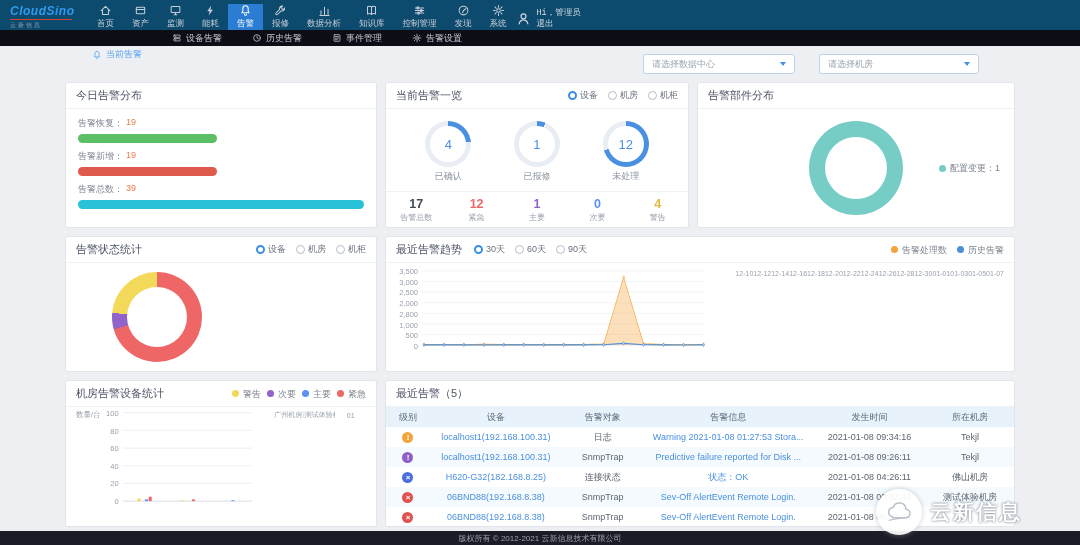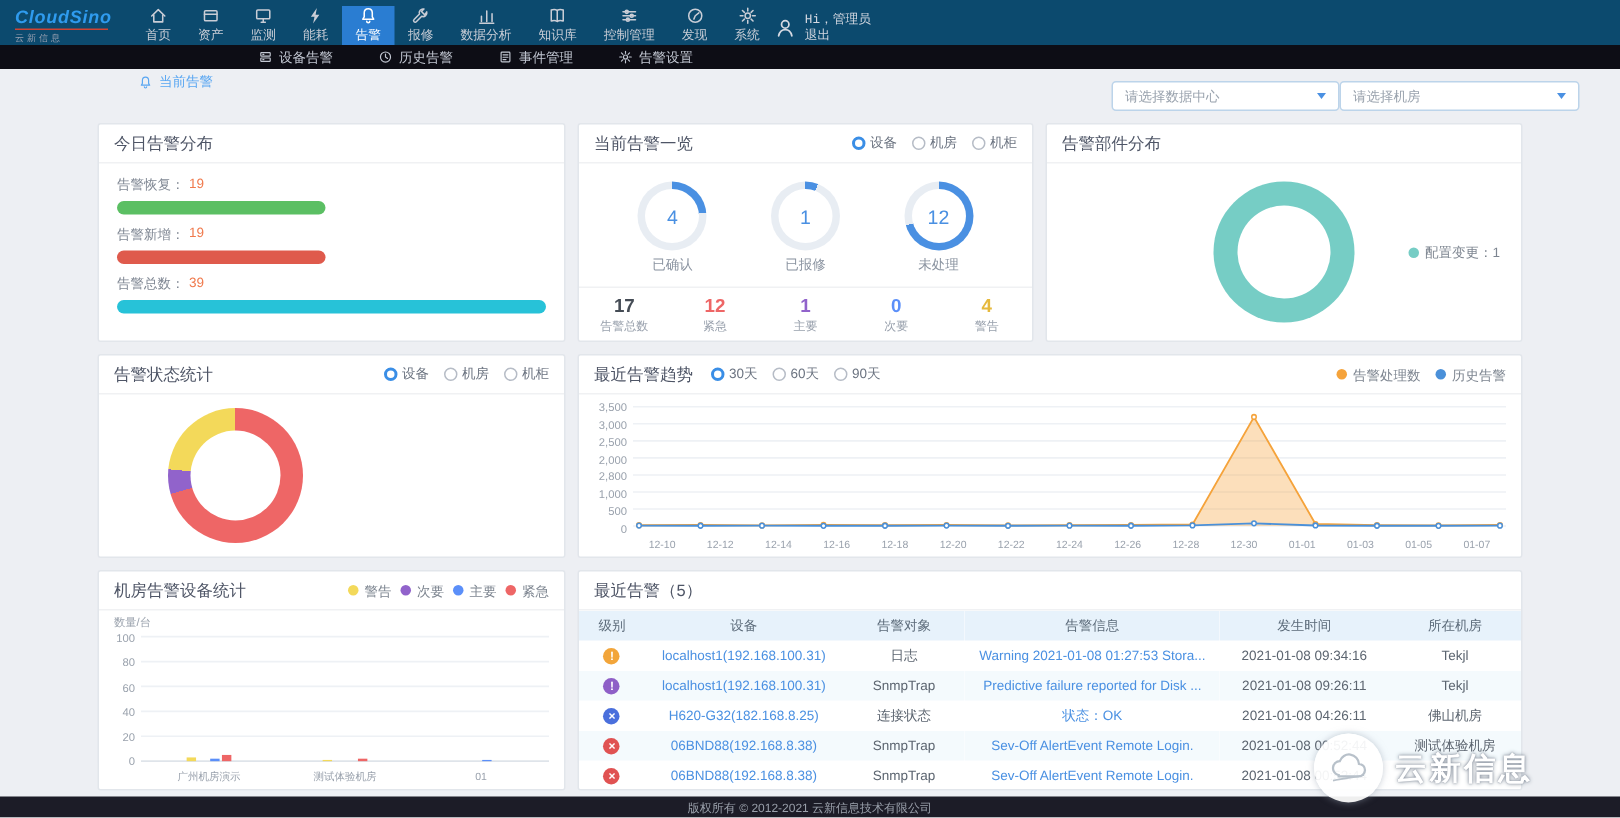--- a/index.html
+++ b/index.html
@@ -26,21 +26,21 @@
   .userbox { display:flex; align-items:center; gap:6px; padding-right:12px; }
   .uic svg { width:15px; height:15px; color:#d5d9e2; display:block; }
   .usertext { font-size:8.5px; line-height:1.3; color:#d5d9e2; white-space:nowrap; text-align:left;font-family:Liberation Mono, monospace; }
   .usertext .logout { cursor:pointer; }
   
   .subnav { height:16px; background:#0d0d15; display:flex; align-items:center; gap:30px; padding-left:92px; }
   .subitem { display:flex; align-items:center; gap:4px; font-size:9px; color:#c2c7d2; cursor:pointer; }
   .subitem.active { color:#58a6f2;margin-top:33px; }
   .subicon, .subicon svg { width:10px; height:10px; display:block; }
   
-  .filters { display:flex; justify-content:flex-end; gap:0; margin:8px 27px 0; }
+  .filters { display:flex; justify-content:flex-end; gap:24px; margin:8px 101px 0; }
   .select { width:152px; height:20px; background:#fff; border:1px solid #bcd4ea; border-radius:3px; display:flex; align-items:center; padding:0 8px; font-size:9px; color:#9aa3ae; cursor:pointer; }
   .caret { margin-left:auto; width:0; height:0; border-left:3.5px solid transparent; border-right:3.5px solid transparent; border-top:4px solid #4a90e2; }
   
   .grid { margin:8px 65px 0; display:grid; grid-template-columns:312px 304px 1fr; grid-template-rows:146px 136px 147px; gap:8px; }
   .panel { background:#fff; border:1px solid #e2e6eb; border-radius:2px; display:flex; flex-direction:column; min-width:0; overflow:hidden; }
   .span2 { grid-column:2 / 4; }
   .phead { height:26px; flex:none; display:flex; align-items:center; padding:0 10px; border-bottom:1px solid #f0f1f3; }
   .ptitle { font-size:11px; color:#4e5566; white-space:nowrap; }
   .pbody { flex:1; min-height:0; position:relative; }
   
@@ -75,21 +75,21 @@
   .hole { position:absolute; background:#fff; border-radius:50%; }
   .comp-body { display:flex; align-items:center; justify-content:center; height:100%; }
   .comp-donut { width:94px; height:94px; }
   .comp-donut .hole { inset:16px; }
   .comp-legend { position:absolute; right:14px; top:50%; transform:translateY(-50%); }
   .status-body { display:flex; align-items:center; height:100%; padding:0 20px; }
   .st-donut { width:90px; height:90px; margin-left:26px; }
   .st-donut .hole { inset:15px; }
   .st-legend { margin-left:auto; }
   
-  .chart-body { padding:4px 10px 2px 6px; display:flex; flex-direction:column; height:100%; }
+  .chart-body { padding:4px 10px 20px 6px; display:flex; height:100%; }
   .chartrow { display:flex; flex:1; min-height:0; }
   .ycol { display:flex; flex-direction:column; justify-content:space-between; text-align:right; font-size:7.5px; color:#9aa2ad; padding-right:4px; }
   .ycol.w30 { width:30px; } .ycol.w22 { width:22px; }
   .csvg { flex:1; min-width:0; }
   .csvg svg { width:100%; height:100%; display:block; }
   .xrow { display:flex; height:12px; align-items:center; }
   .xrow.ml30 { margin-left:30px; } .xrow.ml22 { margin-left:22px; }
   .xrow span { flex:1; text-align:center; font-size:7px; color:#9aa2ad; white-space:nowrap; overflow:hidden; }
   .ylab { font-size:7.5px; color:#9aa2ad; margin:1px 0 1px 4px; }
   

